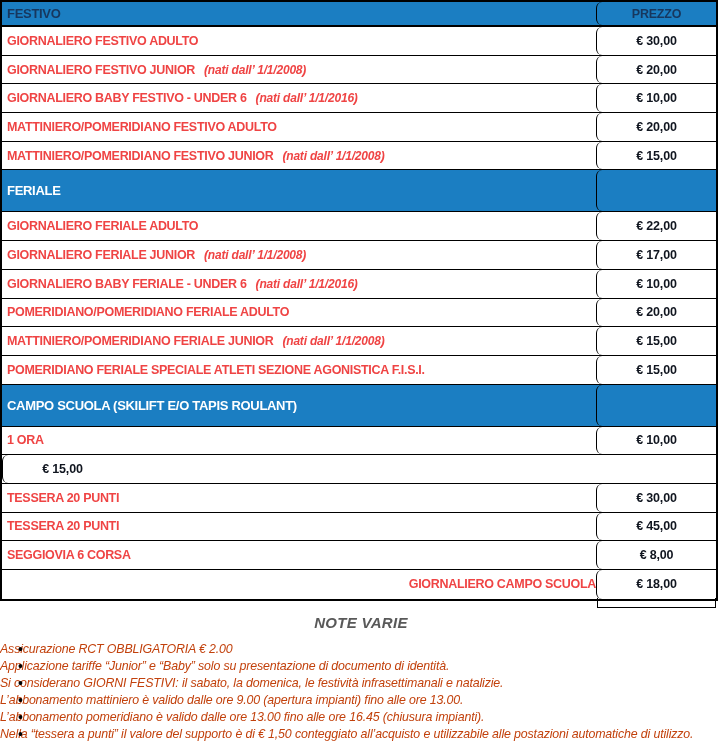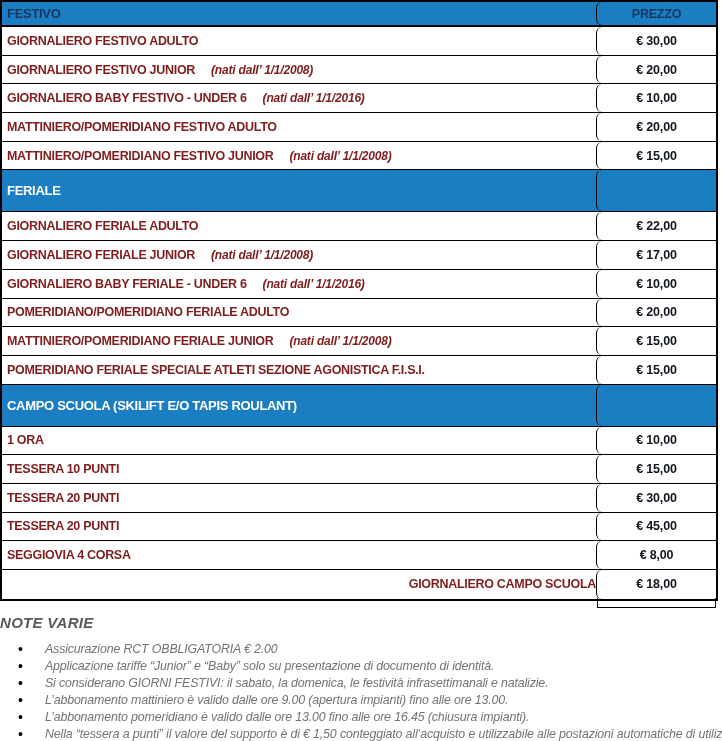--- a/index.html
+++ b/index.html
@@ -24,21 +24,21 @@
     border-bottom:1.5px solid #000;
     box-sizing:border-box;
   }
   .row:last-child{border-bottom:none;text-align:right;}
   .cell-label{
     flex:1;
     padding-left:5px;
     font-weight:700;
     font-size:12.5px;
     letter-spacing:-0.3px;
-    color:#7f1d1d;
+    color:#ef4444;
     white-space:nowrap;
     overflow:hidden;
   }
   .cell-price{
     width:119px;
     align-self:stretch;
     border-left:1.5px solid #000;
     display:flex;align-items:center;justify-content:center;
     font-weight:700;
     font-size:12.5px;
@@ -51,59 +51,59 @@
     height:42px;
   }
   .row.section-head .cell-label{color:#ffffff;font-size:13px;}
   .row.section-head.first-head{height:25px;border-bottom-width:2px;}
   .row.section-head.first-head .cell-label,
   .row.section-head.first-head .cell-price{color:#17375e;}
   .label-note{
     font-style:italic;
     font-weight:600;
     font-size:12px;
-    margin-left:16px;
+    margin-left:9px;
     letter-spacing:-0.2px;
   }
   
   .price-col-stub{
     position:absolute;
     left:597px;top:598px;
     width:119px;height:10px;
     border-left:1.5px solid #000;
     border-right:1.5px solid #000;
     border-bottom:1.5px solid #000;
     box-sizing:border-box;
   }
   
   .notes{
     position:absolute;
     left:0;top:614px;
     width:722px;
   }
   .notes-heading{
+    text-align:center;
     color:#595959;
     font-weight:700;
     font-style:italic;
     font-size:15px;
     letter-spacing:0.3px;
     margin:0 0 10px 0;
   }
   .notes-list{
     margin:0;padding:0;list-style:none;
   }
   .notes-list li{
     position:relative;
-    padding-left:45px;
     padding-right:10px;
     font-style:italic;
     font-size:12.4px;
     line-height:17px;
     letter-spacing:-0.15px;
-    color:#737373;
+    color:#c2410c;
     white-space:nowrap;
     overflow:hidden;
   }
   .notes-list li::before{
     content:"\2022";
     position:absolute;
     left:18px;top:0;
     font-style:normal;
     font-size:14px;
     color:#000;
@@ -168,33 +168,32 @@
       </div>
       <div class="row section-head">
         <div class="cell-label">CAMPO SCUOLA (SKILIFT E/O TAPIS ROULANT)</div>
         <div class="cell-price"></div>
       </div>
       <div class="row">
         <div class="cell-label">1 ORA</div>
         <div class="cell-price">€ 10,00</div>
       </div>
       <div class="row">
-        <div class="cell-label">TESSERA 10 PUNTI</div>
         <div class="cell-price">€ 15,00</div>
       </div>
       <div class="row">
         <div class="cell-label">TESSERA 20 PUNTI</div>
         <div class="cell-price">€ 30,00</div>
       </div>
       <div class="row">
         <div class="cell-label">TESSERA 20 PUNTI</div>
         <div class="cell-price">€ 45,00</div>
       </div>
       <div class="row">
-        <div class="cell-label">SEGGIOVIA 4 CORSA</div>
+        <div class="cell-label">SEGGIOVIA 6 CORSA</div>
         <div class="cell-price">€ 8,00</div>
       </div>
       <div class="row">
         <div class="cell-label">GIORNALIERO CAMPO SCUOLA</div>
         <div class="cell-price">€ 18,00</div>
       </div>
     </div>
   <div class="price-col-stub"></div>
   <div class="notes">
     <div class="notes-heading">NOTE VARIE</div>

